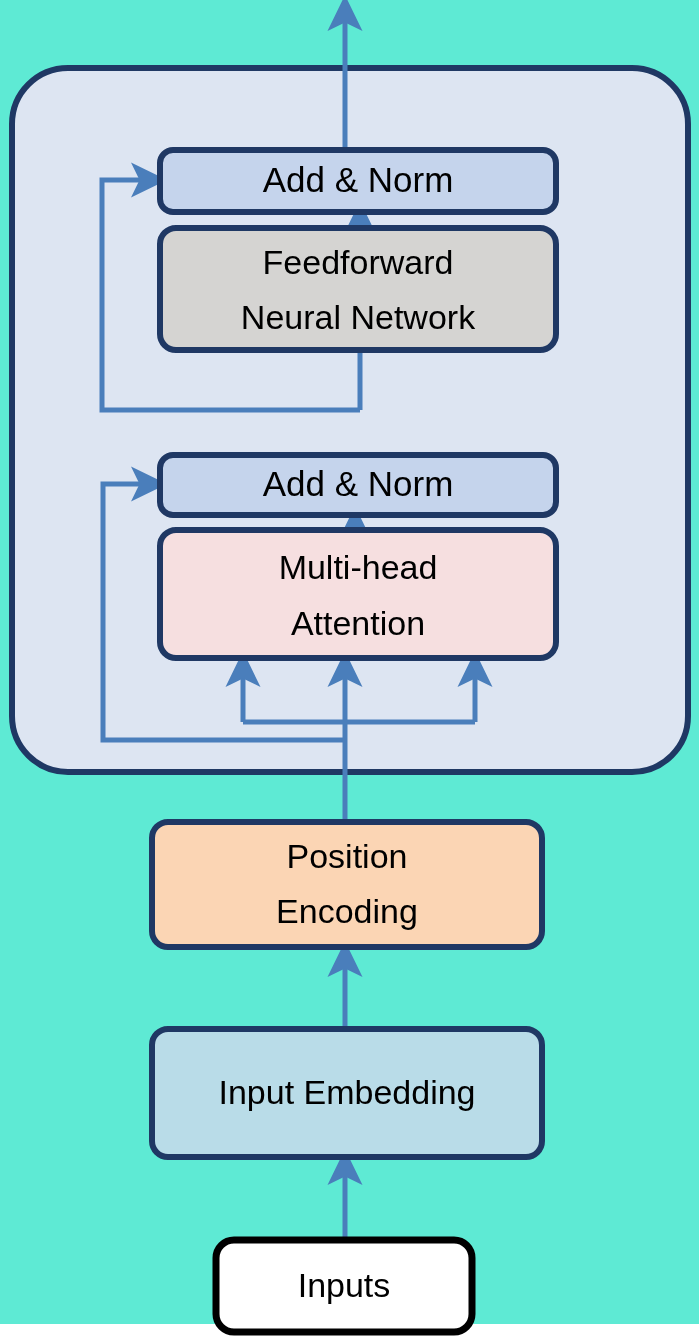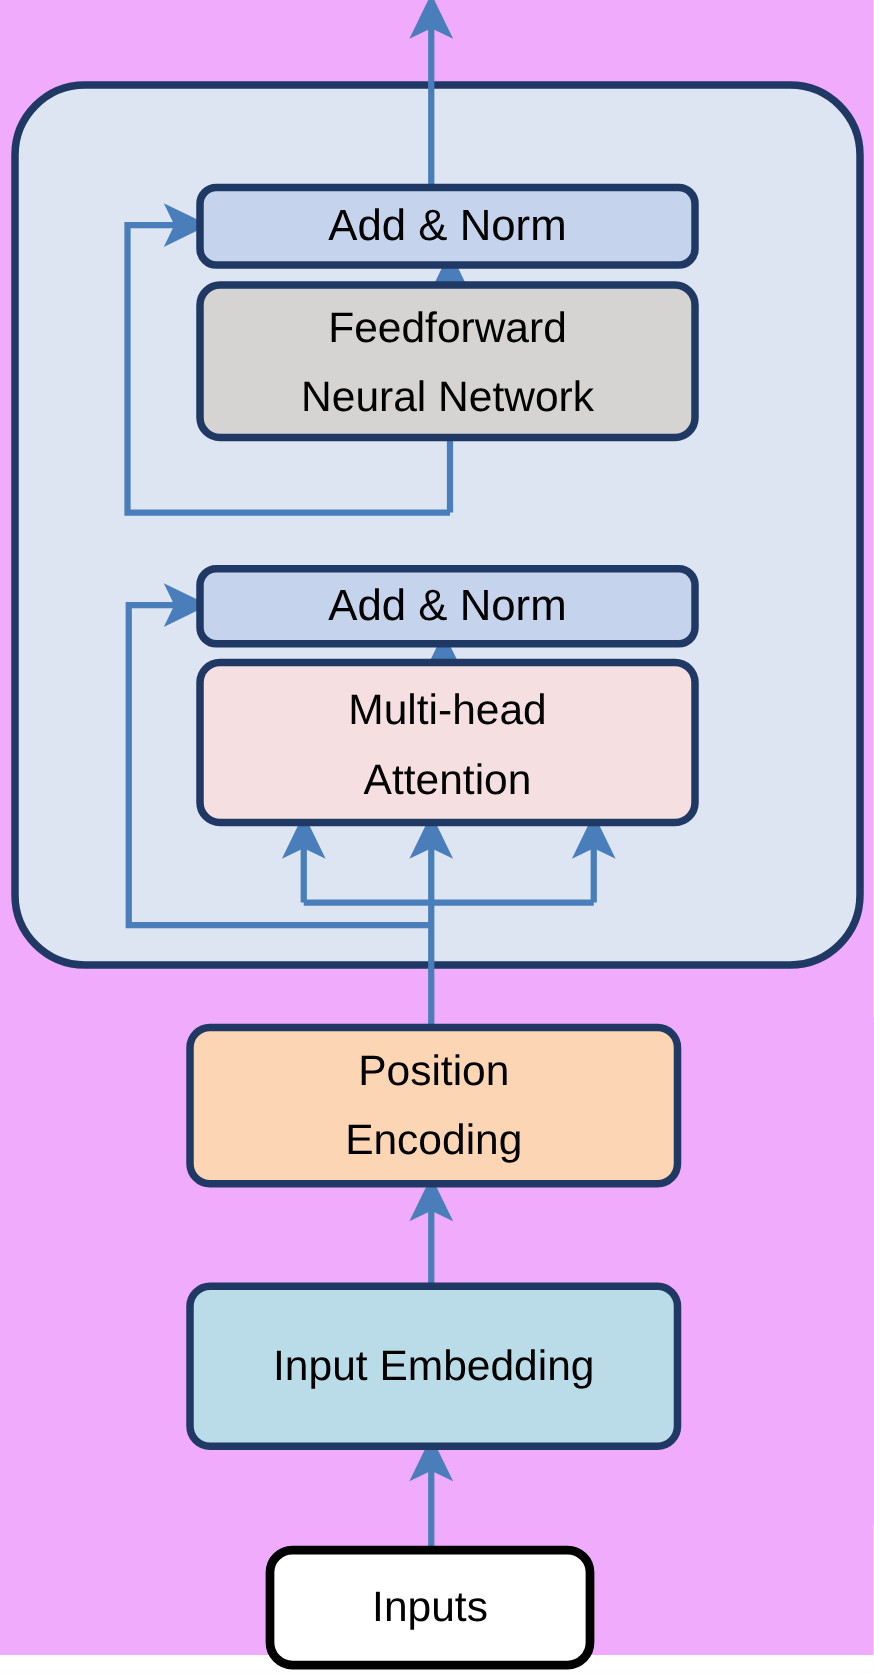--- a/index.html
+++ b/index.html
@@ -10,21 +10,21 @@
   body {
     width: 699px;
     height: 1339px;
     overflow: hidden;
     font-family: "Liberation Sans", sans-serif;
   }
   #diagram-root {
     position: relative;
     width: 699px;
     height: 1324px;
-    background: #f0abfc;
+    background: #5eead4;
   }
   svg#transformer-svg {
     display: block;
     width: 699px;
     height: 1339px;
   }
   .box-label {
     font-family: "Liberation Sans", sans-serif;
     fill: #000000;
     text-anchor: middle;

